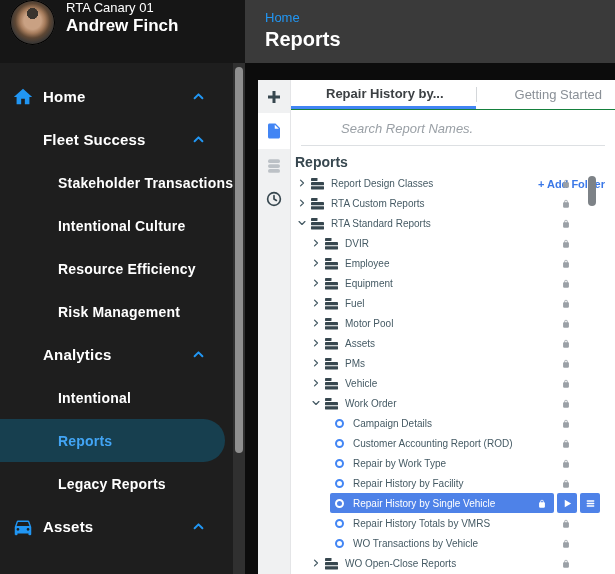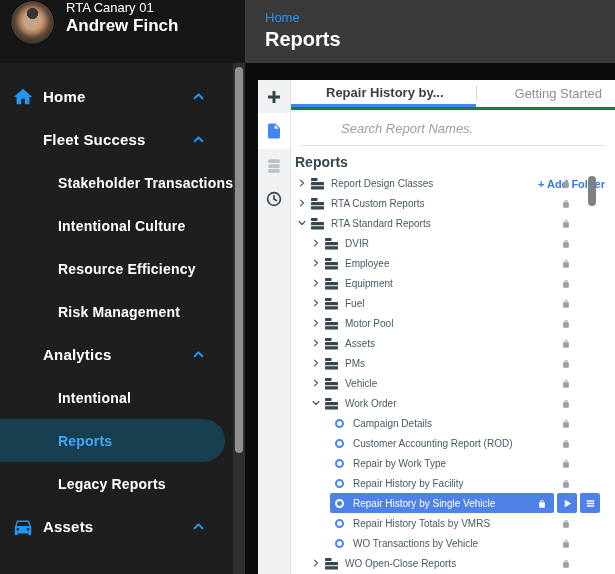--- a/index.html
+++ b/index.html
@@ -49,21 +49,21 @@
   .rail-item{height:33px;display:flex;align-items:center;justify-content:center;cursor:pointer;}
   .rail-item.active{background:#fff;height:36px;}
   .rail-item .ic{width:18px;height:18px;}
   .ic-plus{color:#37474f;}
   .ic-doc{color:#4285f4;}
   .ic-db{color:#bcc1c6;}
   .ic-clock{color:#37474f;}
 
   .panel-main{flex:1;min-width:0;display:flex;flex-direction:column;position:relative;}
 
-  .tabbar{height:30px;flex:none;display:flex;align-items:stretch;border-bottom:3px solid #15803d;box-sizing:border-box;}
+  .tabbar{height:30px;flex:none;display:flex;align-items:stretch;border-bottom:1px solid #15803d;box-sizing:border-box;}
   .tab{display:flex;align-items:center;padding:0 10px 0 16px;font-size:13px;cursor:pointer;box-sizing:border-box;}
   .tab.active{color:#3c4043;font-weight:700;border-bottom:3px solid #4285f4;}
   .tab.inactive{color:#8a9097;font-weight:400;}
   .tab-play{width:12px;height:12px;color:#4285f4;margin-right:7px;}
   .tab-close{width:13px;height:13px;margin-left:9px;}
   .tab-home{width:15px;height:15px;color:#9aa0a6;margin-right:7px;}
   .tabsep{width:1px;height:15px;background:#d4d7da;align-self:center;}
 
   .searchrow{height:36px;flex:none;display:flex;align-items:center;padding:0 10px 0 20px;position:relative;}
   .searchrow::after{content:"";position:absolute;left:10px;right:10px;bottom:0;border-bottom:1px solid #dde0e3;}

